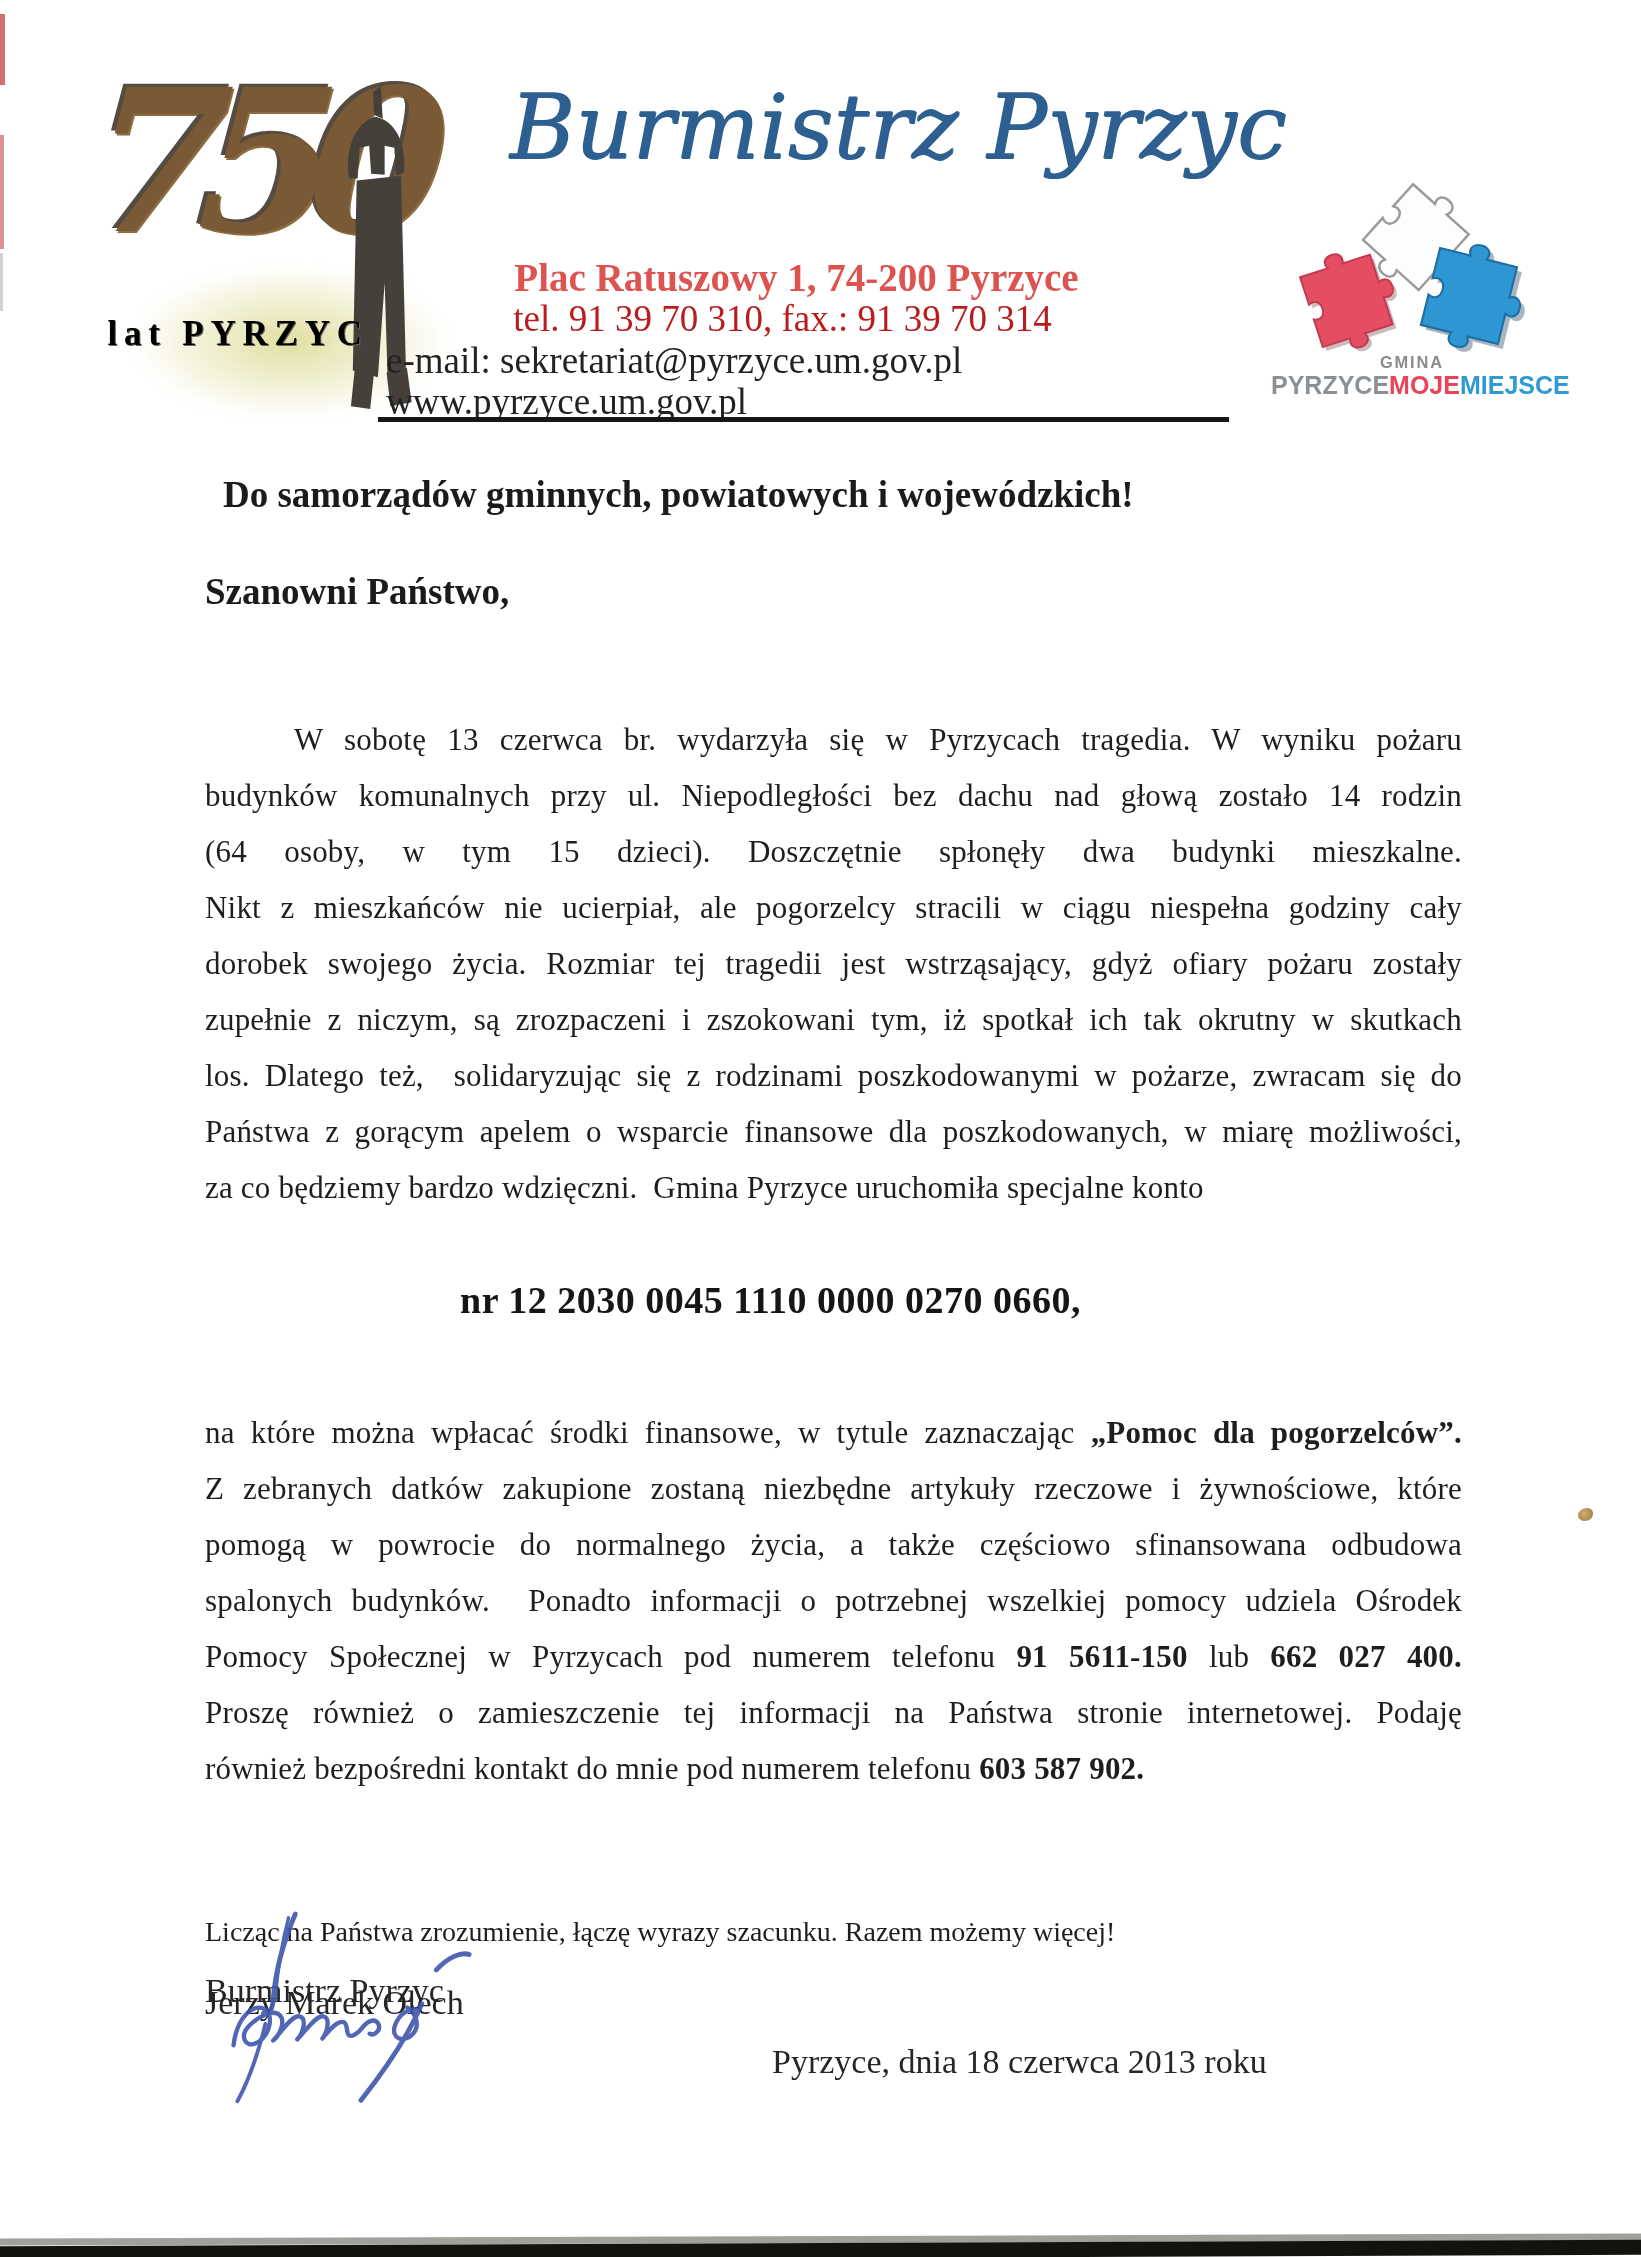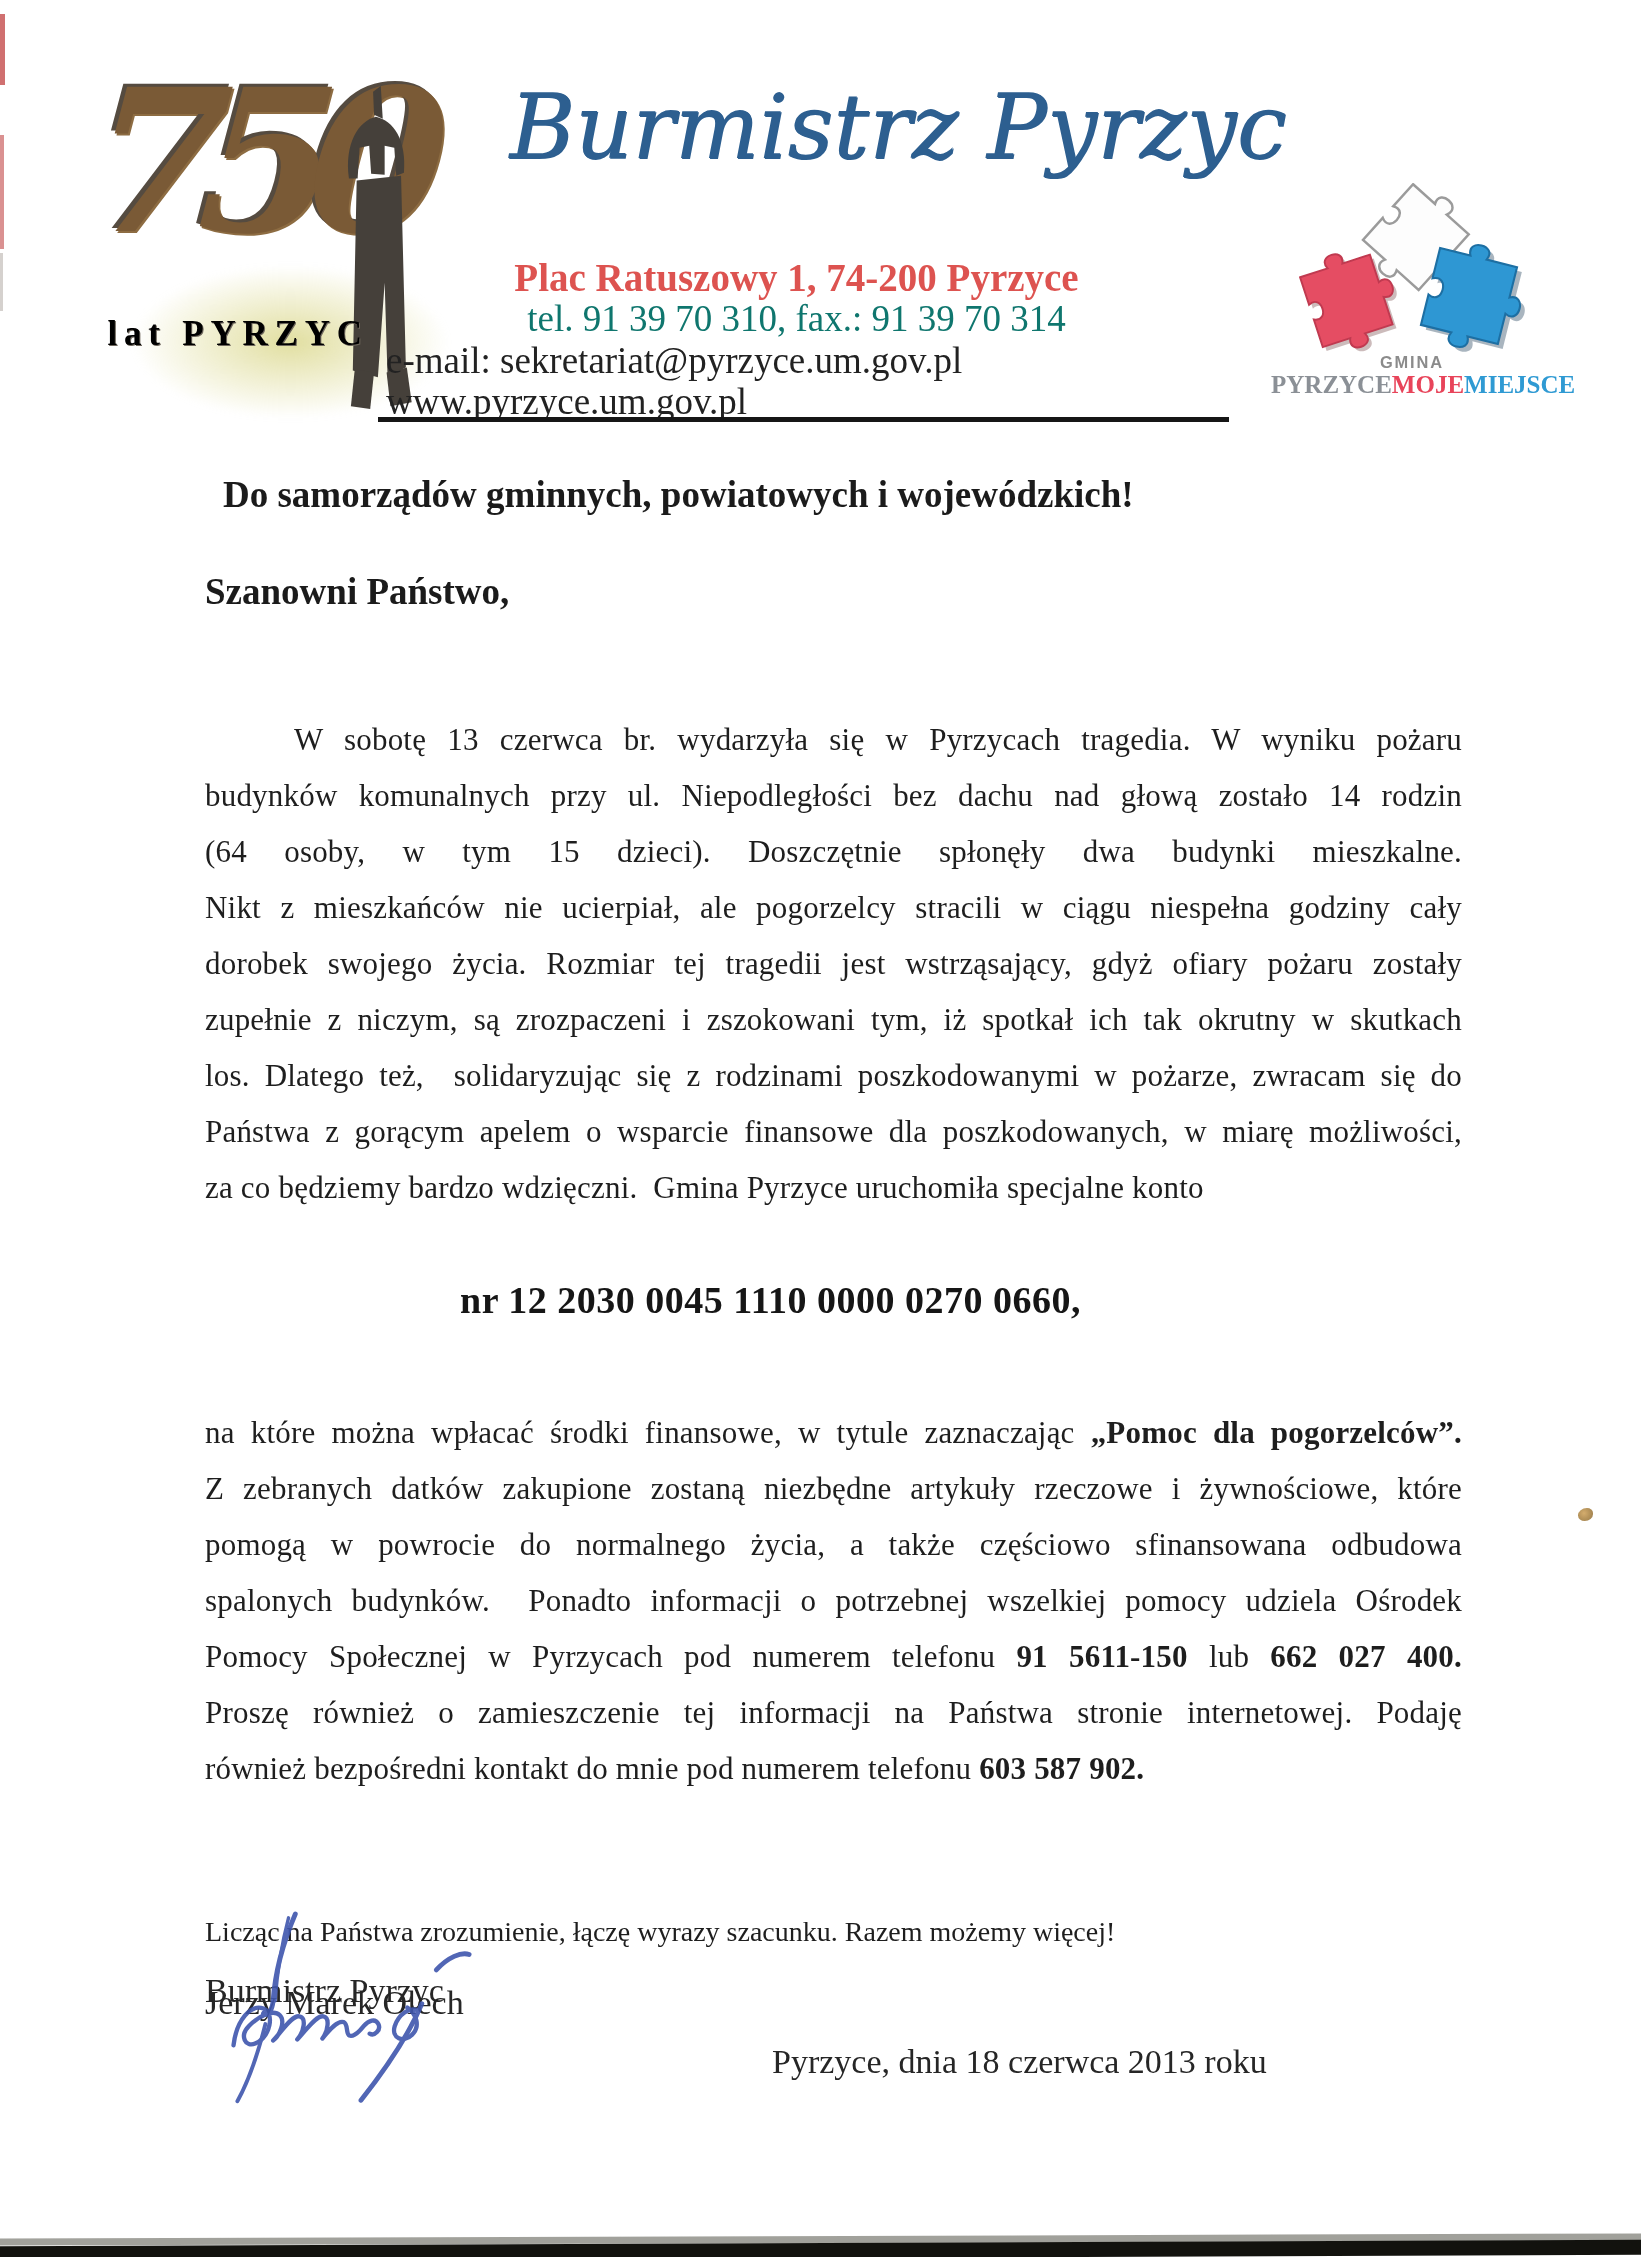--- a/index.html
+++ b/index.html
@@ -30,31 +30,31 @@
       color:#7a5a36;text-shadow:-3.9px -2.9px 0 #554b40,1.9px 1.9px 0 #8d6c42;transform:skewX(-4deg);}
   .logo750 .tower{position:absolute;left:220px;top:1.9px;}
   .logo750 .caption{position:absolute;left:15.4px;top:232px;font-size:35px;font-weight:bold;
       color:#000000;letter-spacing:6.8px;text-shadow:1px 1px 0 #6f685e;font-family:Liberation Serif, serif;}
 
   .hdr-title{left:483px;top:75px;width:830px;text-align:center;
       font-family:"DejaVu Serif",serif;font-style:italic;font-size:89px;
       color:#2d5f90;text-shadow:1px 1px 0 #2d5f90;}
   .hdr-addr{left:386px;top:255px;width:821px;text-align:center;
       font-size:39px;font-weight:bold;color:#dd5350;}
-  .hdr-tel{left:386px;top:297px;width:821px;text-align:center;font-size:37px;color:#0f766e;}
+  .hdr-tel{left:372px;top:297px;width:821px;text-align:center;font-size:37px;color:#b91c1c;}
   .hdr-mail{left:386px;top:339px;width:821px;text-align:left;font-size:37px;color:#222;}
   .hdr-www{left:386px;top:380px;width:821px;font-size:37px;color:#222;}
   .hdr-rule{left:378px;top:417px;width:851px;height:4.8px;background:#161616;}
 
   .gmina-logo{left:1271px;top:183px;width:282px;height:246px;}
   .gmina-logo .gmina-line{position:absolute;left:0;top:170px;width:100%;text-align:center;
       font-family:"Liberation Sans",sans-serif;font-size:16.4px;font-weight:bold;
       color:#8b8b8b;letter-spacing:1.9px;}
   .gmina-logo .words{position:absolute;left:0;top:188px;width:100%;text-align:center;
-      font-family:Liberation Serif, serif;font-size:25px;font-weight:bold;letter-spacing:0px;}
+      font-family:Liberation Sans, sans-serif;font-size:25px;font-weight:bold;letter-spacing:0px;}
   .w-pyrzyce{color:#8b9096;}
   .w-moje{color:#e8445a;}
   .w-miejsce{color:#2f9ad3;}
 
   
   .addressee{left:205px;top:473px;width:1265px;font-size:37px;font-weight:bold;color:#1b1b1b;margin-left:18px;}
   .salutation{left:205px;top:570px;width:772px;font-size:37px;font-weight:bold;color:#1b1b1b;}
 
   .line-block{position:absolute;left:205px;width:1257px;}
   .para1{top:712px;}

